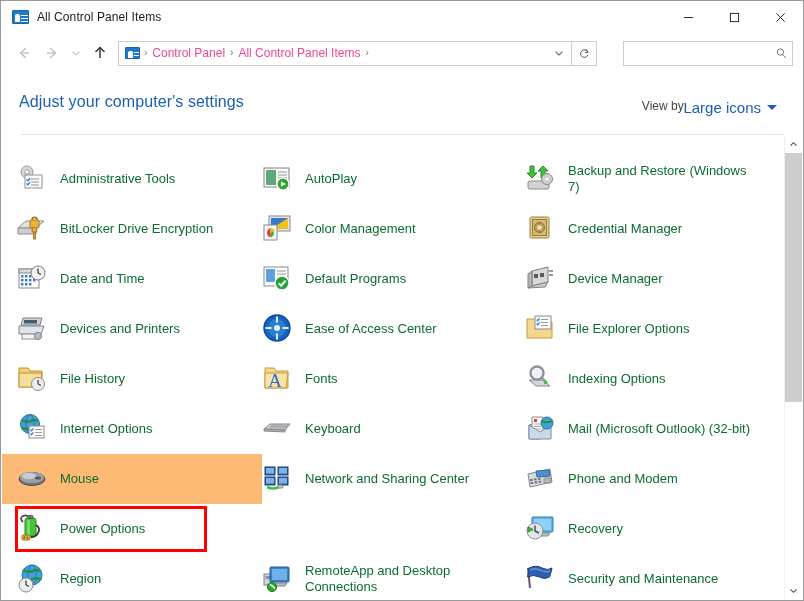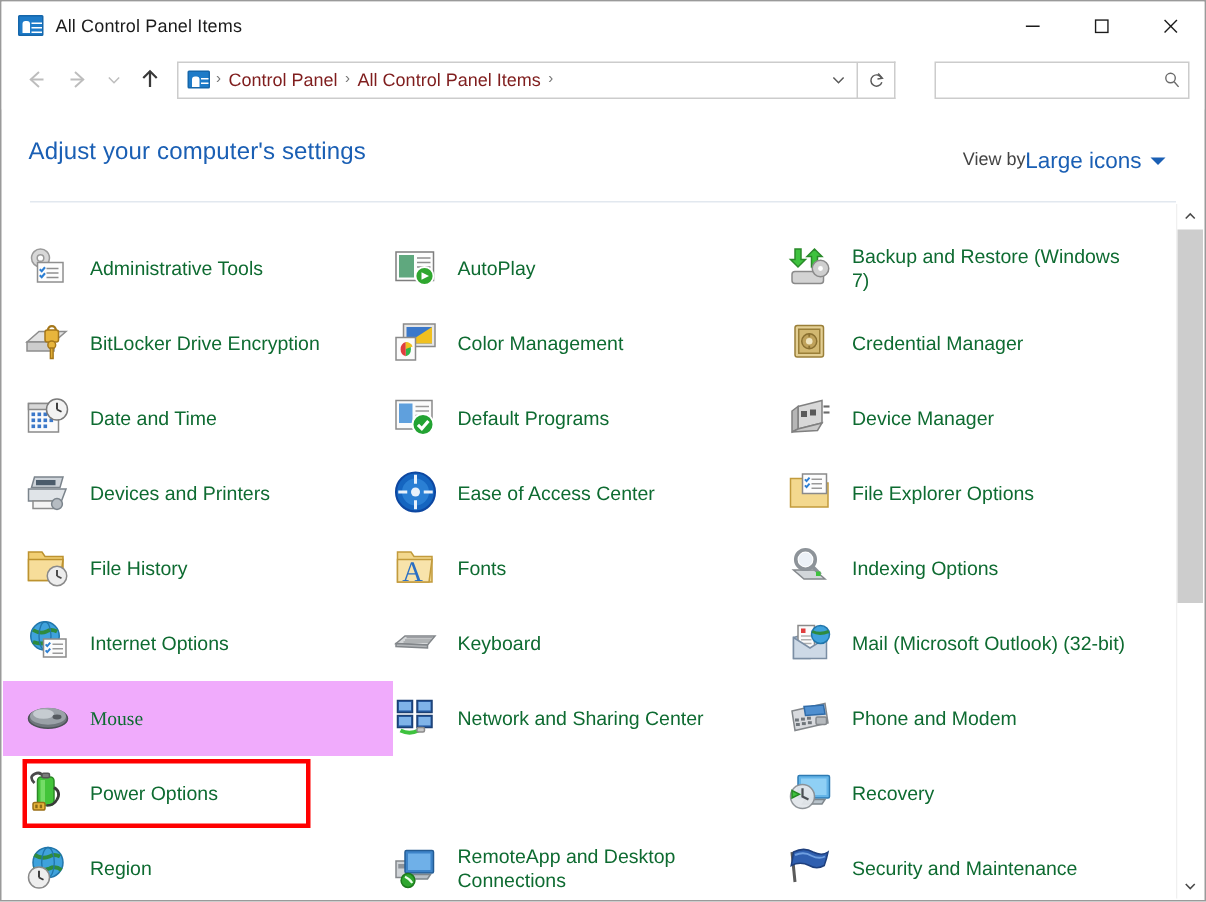--- a/index.html
+++ b/index.html
@@ -66,21 +66,21 @@
   .addressbar{
     flex:1 1 auto;height:25px;margin-left:4px;margin-right:0;
     border:1px solid #cccccc;background:#ffffff;
     display:flex;align-items:center;box-sizing:border-box;
     min-width:0;
   }
   .crumb-icon{
     width:16px;height:13px;margin-left:6px;margin-right:1px;flex:0 0 auto;
   }
   .crumb{
-    font-size:12px;color:#7f1d1d;padding:0 3px;white-space:nowrap;
+    font-size:12px;color:#ec4899;padding:0 3px;white-space:nowrap;
   }
   .sep{
     color:#767676;font-size:10px;padding:0 2px;flex:0 0 auto;
     line-height:1;
   }
   .addr-spacer{flex:1 1 auto;min-width:0;}
   .addr-chevron{
     width:24px;height:23px;display:flex;align-items:center;justify-content:center;
     flex:0 0 auto;
   }
@@ -144,21 +144,21 @@
   .cell.c1{left:249px;width:250px;padding-left:10px;}
   .cell.c2{left:512px;width:258px;padding-left:10px;}
   .cell .ico{
     width:34px;height:34px;flex:0 0 auto;position:relative;
     margin-right:10px;
   }
   .cell .lbl{
     font-size:13px;color:#0e6b31;line-height:16px;
     max-width:190px;
   }
-  .cell.hl{background:#f0abfc;font-family:Liberation Serif, serif;}
+  .cell.hl{background:#fdba74;}
   
   .annot{
     position:absolute;border:3px solid #ff0000;
     box-sizing:border-box;pointer-events:none;
   }
   
   .vscroll{
     position:absolute;right:1px;top:135px;bottom:1px;width:17px;
     background:#ffffff;border-left:1px solid #f0f0f0;
   }

